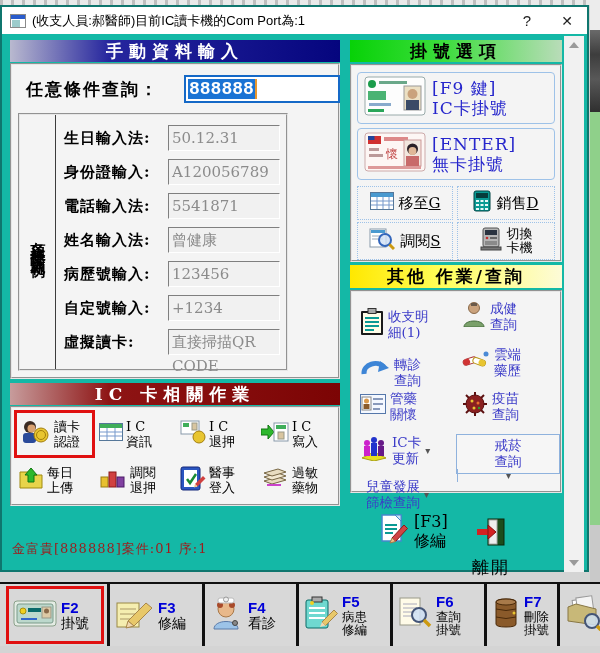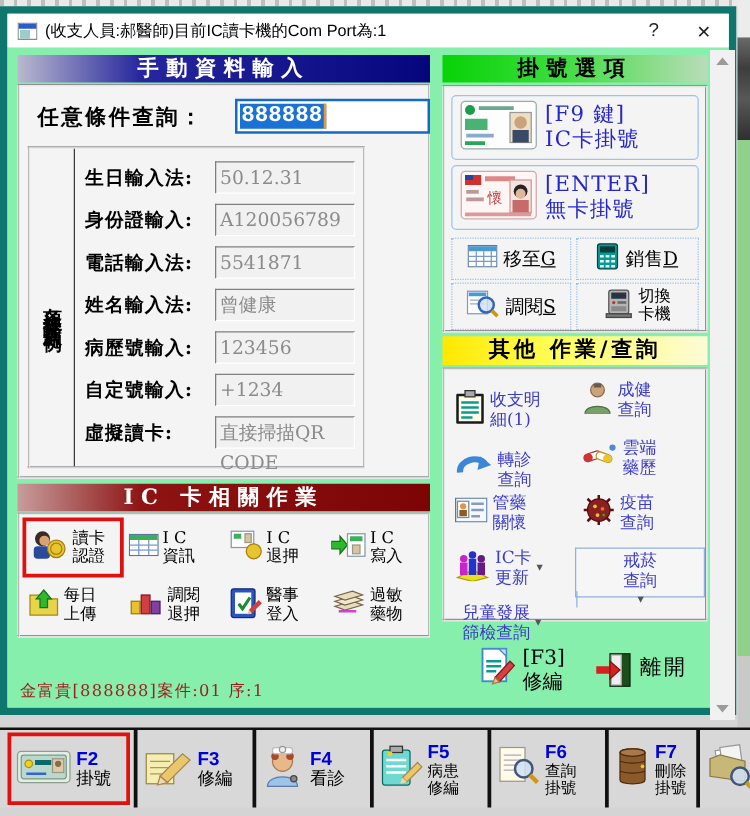--- a/index.html
+++ b/index.html
@@ -15,29 +15,29 @@
     background:repeating-linear-gradient(90deg,#b9b9b9 0 3px,#efefef 3px 11px); opacity:.8; }
   .right-sliver { position:absolute; left:590px; top:0; width:10px; height:582px; }
   .sliver-a { position:absolute; left:0; top:0; width:10px; height:30px; background:#ececec; }
   .sliver-b { position:absolute; left:0; top:30px; width:10px; height:82px; background:#4e4e4e;
     background:linear-gradient(#6a6a6a,#3d3d3d 30%,#585858 60%,#2f2f2f); }
   .sliver-c { position:absolute; left:0; top:112px; width:10px; height:413px; background:#8fd08a; }
   .sliver-d { position:absolute; left:0; top:525px; width:10px; height:57px; background:#c9c9c9; }
 
   
   .window { position:absolute; left:0; top:5px; width:589px; height:567px;
-    background:#f4f4f4; border:6px solid #0f766e; }
+    background:#f4f4f4; border:2px solid #0f766e; }
   .titlebar { position:absolute; left:0; top:0; width:100%; height:27px; background:#ffffff;
     display:flex; align-items:center; font-family:"Liberation Sans", sans-serif; font-size:13px; }
   .titlebar .appicon { margin:0 6px 0 8px; width:16px; height:14px; flex:0 0 auto; }
   .title-text { flex:1 1 auto; white-space:nowrap; overflow:hidden; }
   .cap-btn { width:40px; height:27px; display:flex; align-items:center; justify-content:center;
     font-size:15px; color:#222; cursor:default; }
   .cap-btn.close { font-size:14px; }
-  .content { position:absolute; left:0; top:27px; right:0; bottom:0; background:#86efac; }
+  .content { position:absolute; left:0; top:27px; right:0; bottom:0; background:#14b8a6; }
 
   
   .hdr { position:absolute; height:22px; line-height:22px; text-align:center;
     font-size:17px; letter-spacing:6px; font-weight:600; }
   .hdr-blue   { background:linear-gradient(to right,#b9b9cf,#26269e 30%,#05057e); color:#fff; }
   .hdr-green  { background:linear-gradient(to right,#07d207,#3edd3e 45%,#b9dcb9); color:#000; }
   .hdr-red    { background:linear-gradient(to right,#c79c9c,#8e1414 30%,#7c0404); color:#fff; }
   .hdr-yellow { background:linear-gradient(to right,#ffe800,#ffff5e 45%,#fdfbd8); color:#000; }
 
   .box3d { border:2px groove #e6e6e6; background:#f4f4f4; }
@@ -85,21 +85,21 @@
   .o-btn .txt { font-size:13.5px; line-height:16px; color:#3b3bc8; white-space:nowrap; }
   .dd { font-size:10px; color:#555; }
   .quit-box { position:absolute; border:1px solid #8fb2dd; background:#f6f6f6; display:flex;flex-direction:column; }
   .quit-box .qtxt { flex:1; text-align:center; font-size:13.5px; line-height:16px; color:#3b3bc8; padding-top:2px; }
   .quit-box .qarrow { flex:0 0 13px; border-left:1px solid #8fb2dd; display:flex; align-items:center; justify-content:center; }
 
   
   .status { position:absolute; left:10px; top:506px; font-size:13px; color:#9e1c1c; letter-spacing:1px; }
   .edit-btn { position:absolute; left:378px; top:478px; display:flex; align-items:center; gap:4px; cursor:pointer; }
   .edit-btn .txt { font-size:16px; line-height:19px; }
-  .exit-btn { position:absolute; left:470px; top:484px; display:flex; gap:6px; cursor:pointer; }
+  .exit-btn { position:absolute; left:470px; top:484px; display:flex; align-items:center; gap:6px; cursor:pointer;flex-direction:column; }
   .exit-btn .txt { font-size:17px; letter-spacing:2px; }
 
   
   .vscroll { position:absolute; left:562px; top:2px; width:20px; height:536px; background:#f1f1f1; }
   .sb-btn { position:absolute; left:0; width:20px; height:18px; display:flex; align-items:center; justify-content:center; }
   .tri-up { width:0; height:0; border-left:5px solid transparent; border-right:5px solid transparent; border-bottom:6px solid #9a9a9a; }
   .tri-dn { width:0; height:0; border-left:5px solid transparent; border-right:5px solid transparent; border-top:6px solid #9a9a9a; }
 
   
   .toolbar { position:absolute; left:0; top:582px; width:600px; height:64px;

